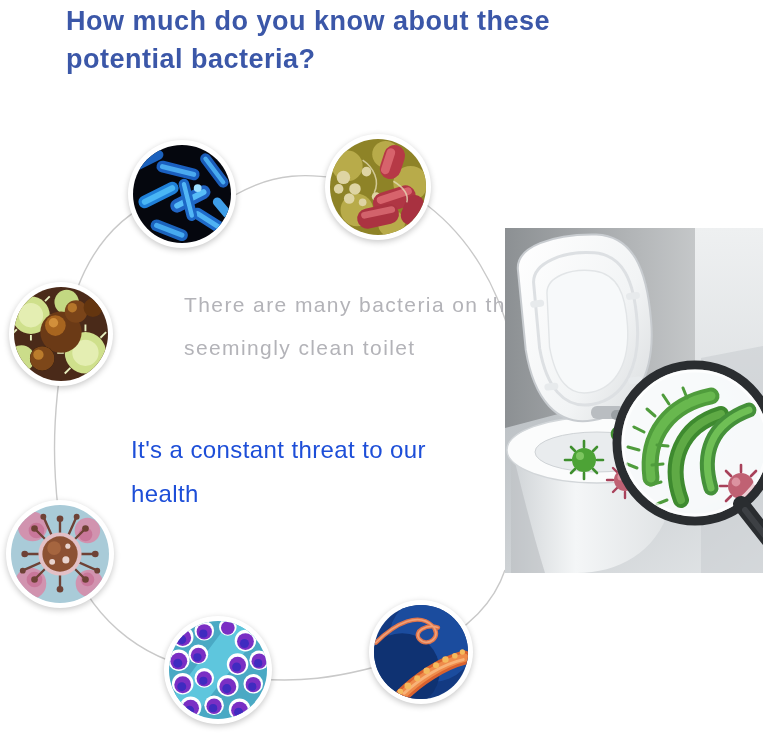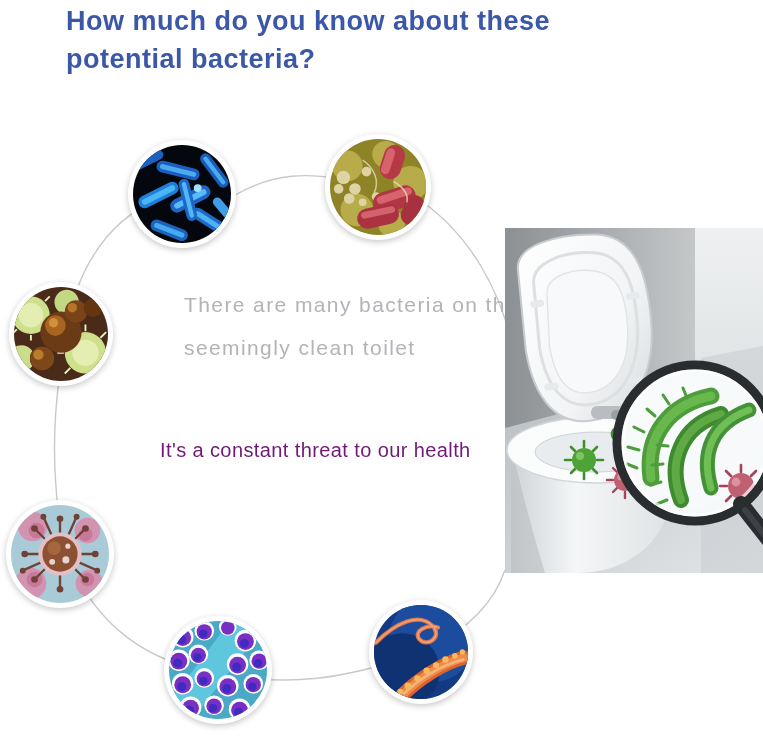--- a/index.html
+++ b/index.html
@@ -28,25 +28,25 @@
     position:absolute;
     left:136px; top:283px; width:360px;
     font-size:21px;
     line-height:43px;
     letter-spacing:1.4px;
     color:#b3b3b8;
     margin-left:48px;
   }
   .para-dark{
     position:absolute;
-    left:160px; top:428px; width:330px;
-    font-size:20px;
+    left:131px; top:428px; width:330px;
+    font-size:24px;
     line-height:44px;
     letter-spacing:.4px;
-    color:#701a75;
+    color:#1d4ed8;
   }
 
   
   .connectors{position:absolute;left:0;top:0;width:763px;height:739px;}
 
   
   .bubble{
     position:absolute;
     border-radius:50%;
     background:#fff;

